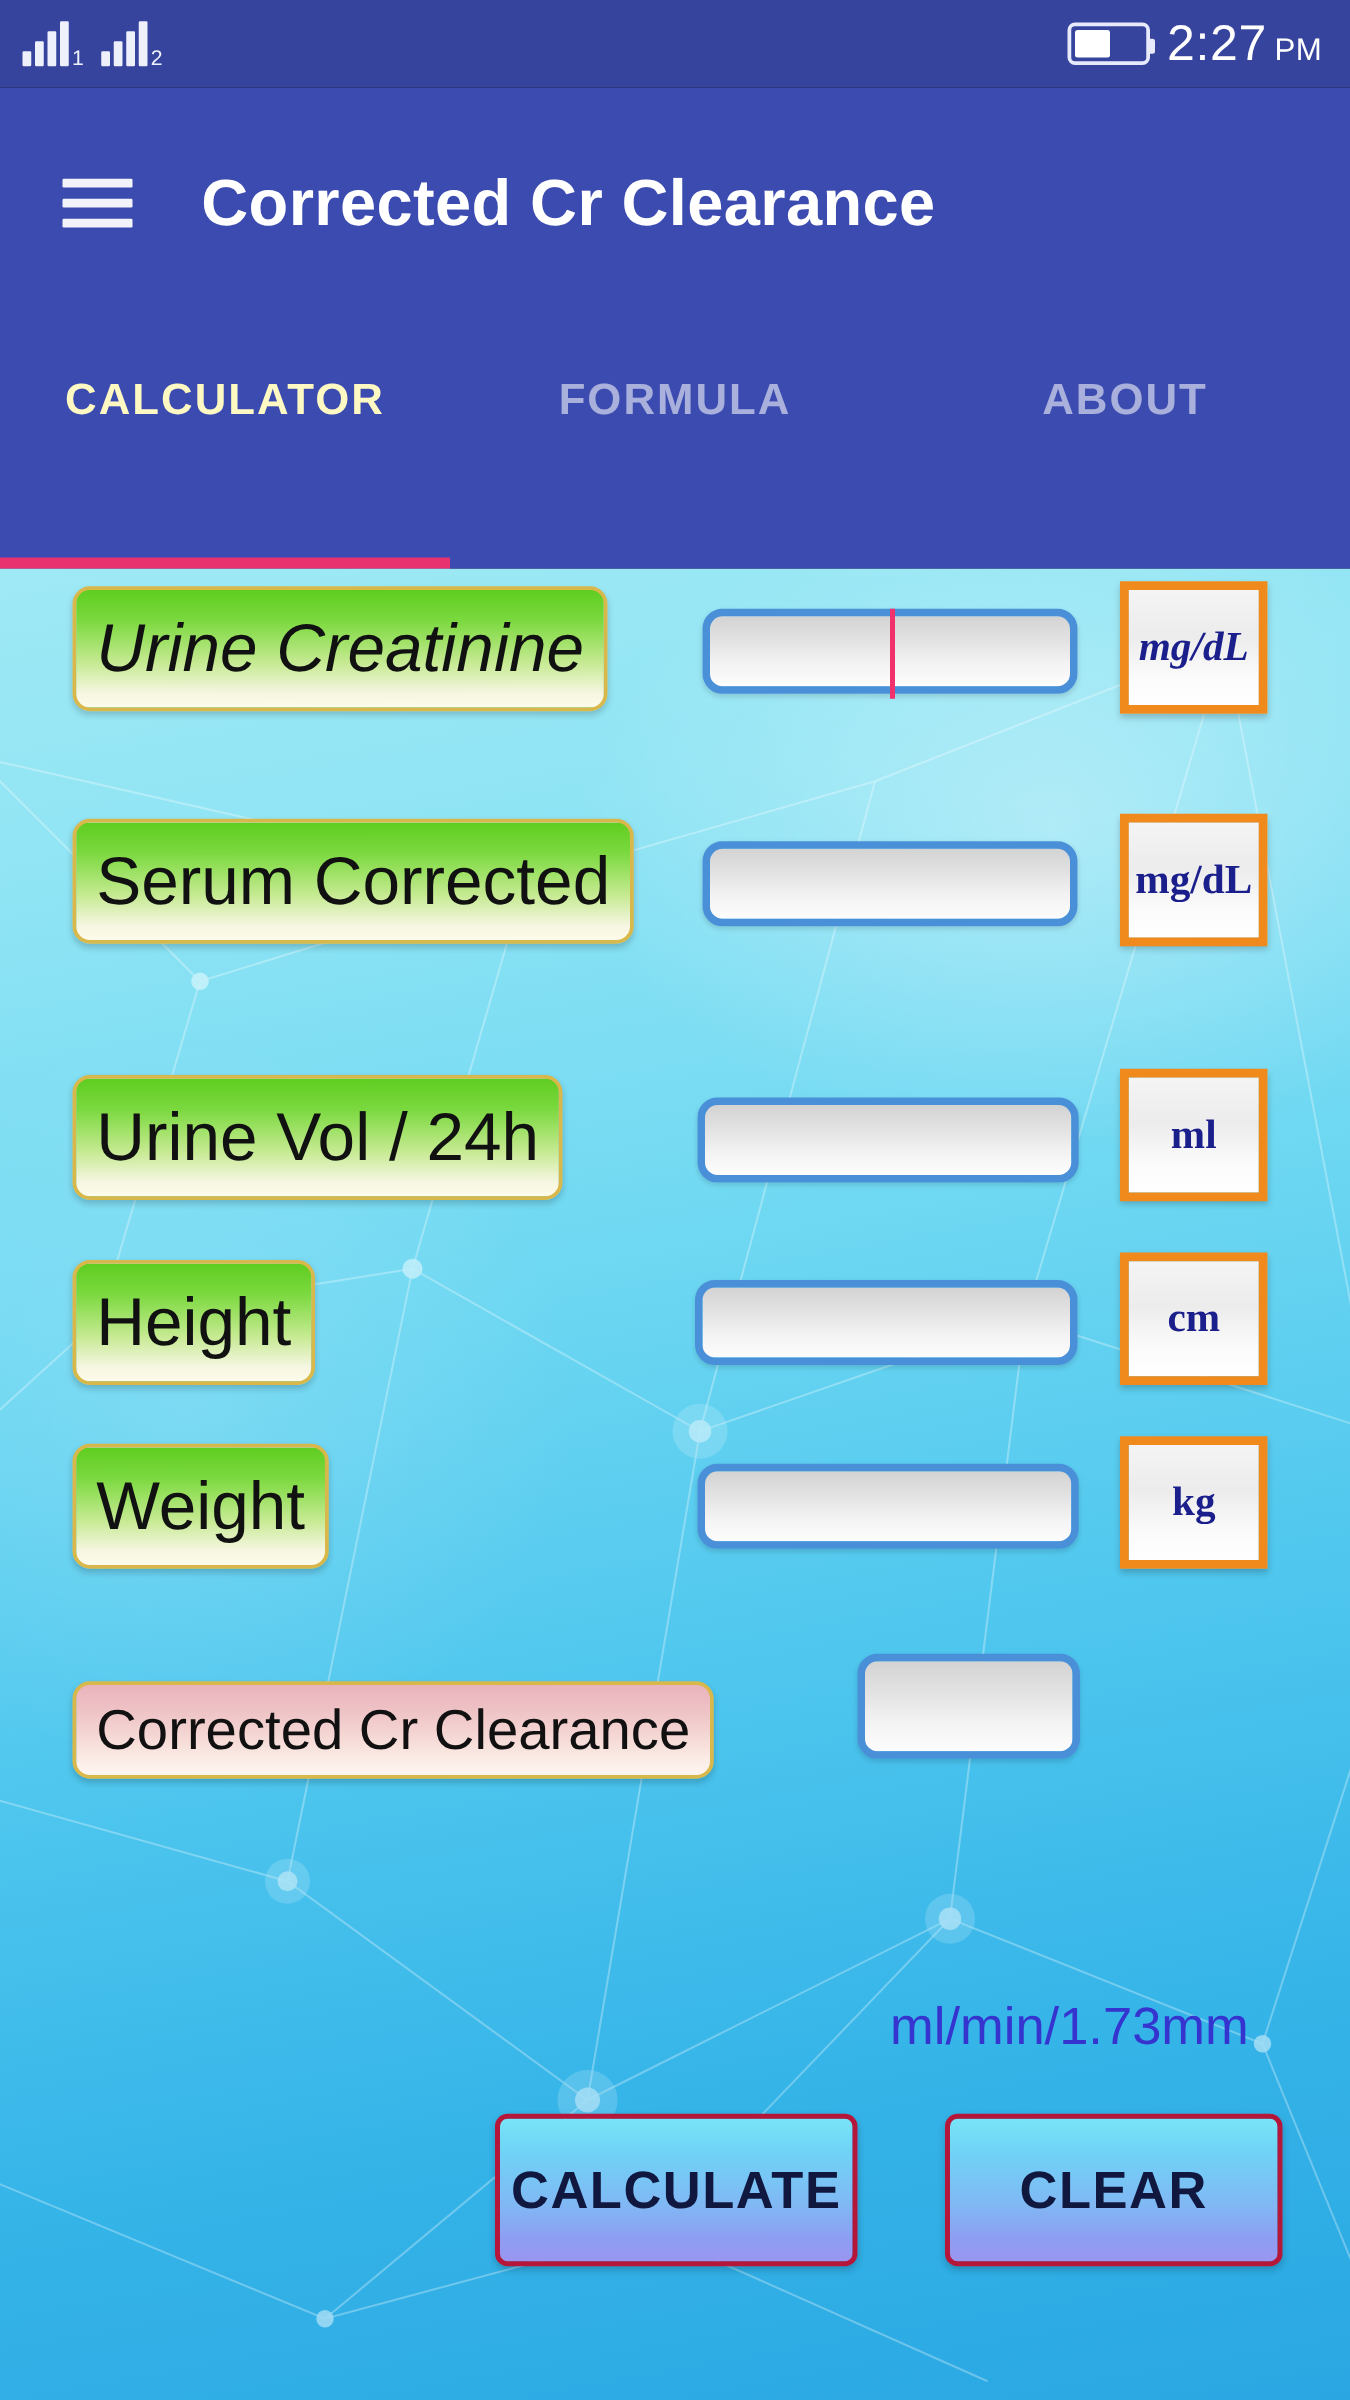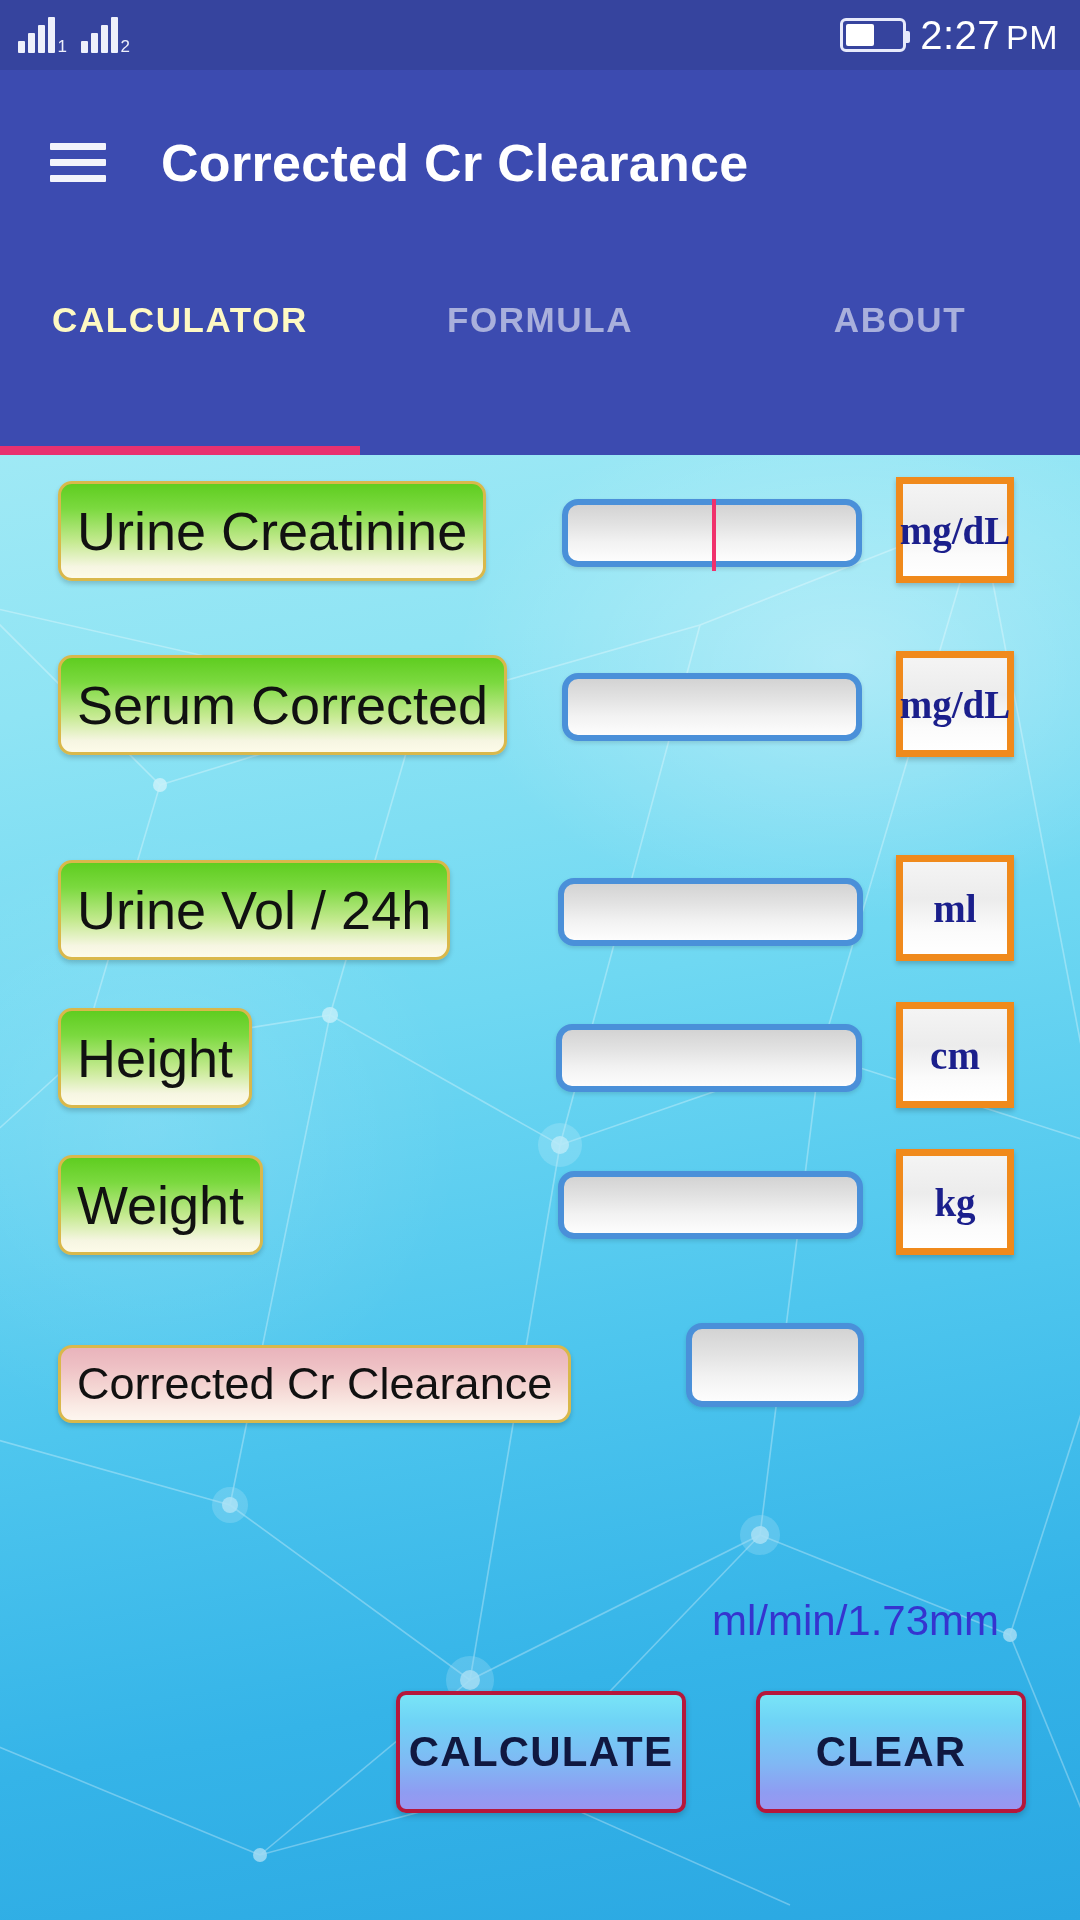--- a/index.html
+++ b/index.html
@@ -40,21 +40,21 @@
     width:66px; height:34px;
     border:3px solid #e7eafb; border-radius:6px;
     position:relative; padding:3px;
   }
   .battery::after{
     content:""; position:absolute; right:-7px; top:10px;
     width:4px; height:12px; background:#e7eafb; border-radius:0 2px 2px 0;
   }
   .battery .lvl { height:100%; width:52%; background:#ffffff; border-radius:2px; }
   .clock { color:#fff; font-size:40px; font-weight:400; letter-spacing:0.5px; }
-  .clock .ampm { font-size:34px; margin-left:6px; }
+  .clock .ampm { font-size:25px; margin-left:6px; }
 
   
   .appbar {
     position:absolute; top:70px; left:0;
     width:1080px; height:385px;
     background:#3c4bb0;
   }
   .appbar-top { height:185px; display:flex; align-items:center; padding-left:50px; }
   .hamburger { width:56px; cursor:pointer; }
   .hamburger span {
@@ -124,21 +124,21 @@
     position:absolute; left:50%; top:-6px;
     width:4px; height:72px; background:#f0316c;
   }
   .unit {
     position:absolute;
     width:118px; height:106px;
     border:7px solid #f08a1c;
     background:linear-gradient(180deg,#f4f4f4 0%,#ececec 40%,#fbfbfb 75%,#ffffff 100%);
     display:flex; align-items:center; justify-content:center;
     font-family:"Liberation Serif", serif;
-    font-weight:700; font-size:39px; color:#1b1f8c;
+    font-weight:700; font-size:33px; color:#1b1f8c;
     box-shadow:0 3px 5px rgba(0,0,0,0.2);
   }
 
   
   .result-unit {
     position:absolute;
     font-size:42px; color:#3534cf;
     font-family:"Liberation Sans", sans-serif;
   }
 
@@ -243,21 +243,21 @@
       <g fill="#ffffff" opacity="0.3">
         <circle cx="560" cy="690" r="22"></circle>
         <circle cx="470" cy="1225" r="24"></circle>
         <circle cx="760" cy="1080" r="20"></circle>
         <circle cx="230" cy="1050" r="18"></circle>
       </g>
     </svg>
 
     <div class="rows">
 
-      <div class="row" style="top:22px;">
+      <div class="row" style="top:10px;font-style:italic;">
         <div class="lbl" style="top:4px;">Urine Creatinine</div>
         <div class="field" style="left:562px; top:22px; width:300px;">
           <div class="caret"></div>
         </div>
         <div class="unit" style="left:896px; top:0px;">mg/dL</div>
       </div>
 
       <div class="row" style="top:196px;">
         <div class="lbl" style="top:4px;">Serum Corrected</div>
         <div class="field" style="left:562px; top:22px; width:300px;"></div>

